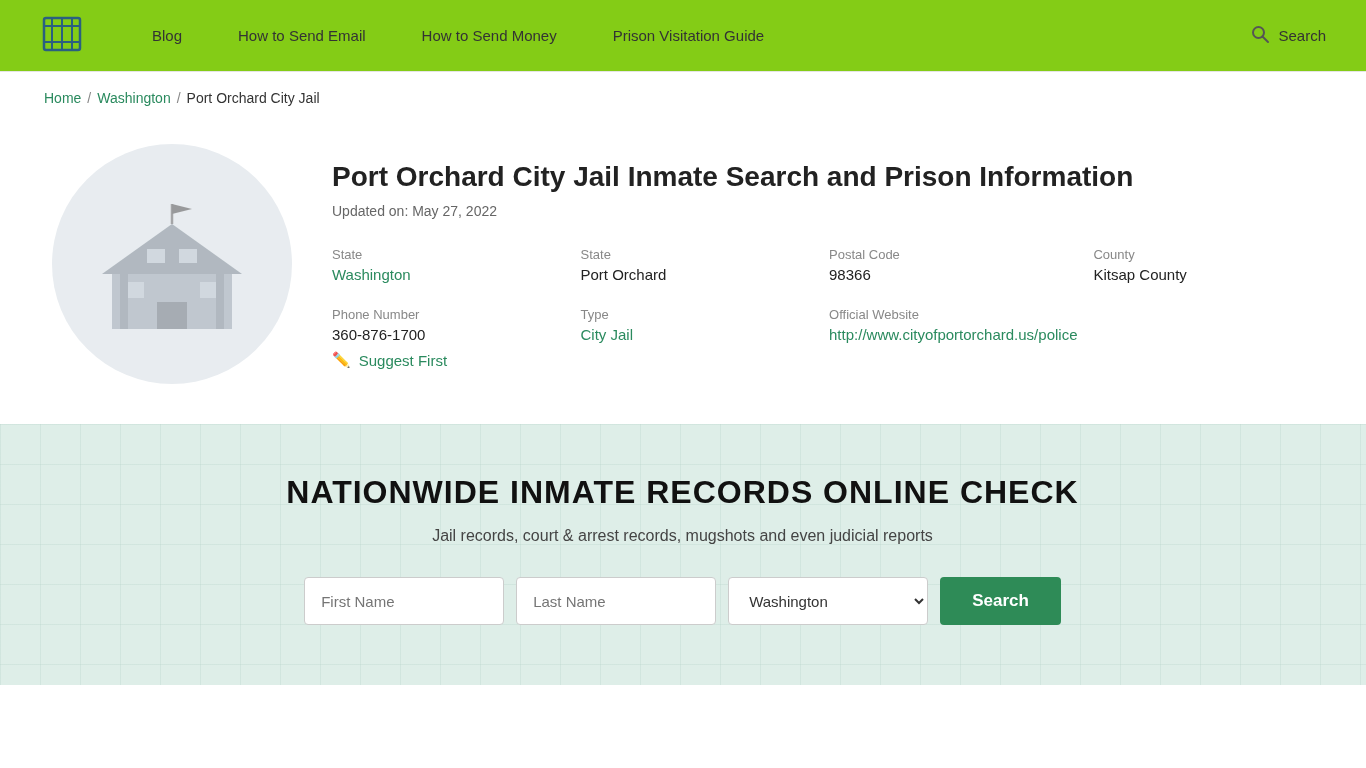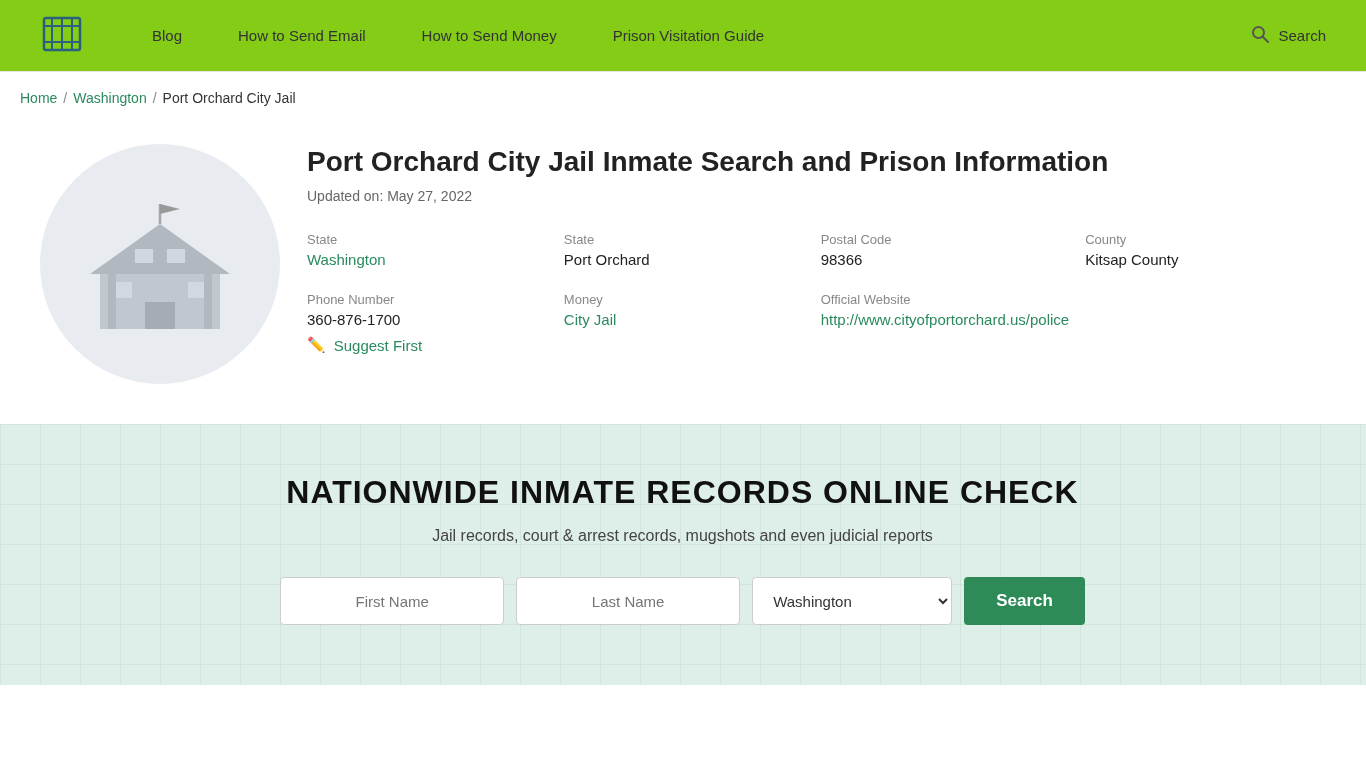--- a/index.html
+++ b/index.html
@@ -47,38 +47,38 @@
       color: #555;
     }
     .search-label {
       font-size: 15px;
       color: #333;
       font-family: Arial, sans-serif;
     }
 
     
     .breadcrumb {
-      padding: 18px 20px;
+      padding: 18px 44px;
       font-size: 14px;
       font-family: Arial, sans-serif;
       display: flex;
       align-items: center;
       gap: 6px;
       text-align: center;
     }
     .breadcrumb a { color: #2a8a5e; text-decoration: none; }
     .breadcrumb-sep { color: #888; }
     .breadcrumb-current { color: #333; }
 
     
     .main-content {
       display: flex;
-      padding: 20px 40px 40px 40px;
-      gap: 27px;
-      align-items: flex-start;
+      padding: 20px 40px 40px 52px;
+      gap: 40px;
+      align-items: center;
     }
 
     
     .prison-image-wrap {
       flex-shrink: 0;
       width: 240px;
       height: 240px;
       border-radius: 50%;
       background: #e8ecf0;
       display: flex;
@@ -186,22 +186,21 @@
       height: 48px;
       font-size: 15px;
       padding: 0 16px;
       border: 1px solid #ccc;
       border-radius: 4px;
       background: #fff;
       font-family: Arial, sans-serif;
       color: #333;
     }
     .search-form input {
-      width: 224px;
-      text-align: center;
+      width: 200px;
     }
     .search-form select {
       width: 200px;
       color: #333;
       cursor: pointer;
     }
     .search-btn {
       height: 48px;
       padding: 0 32px;
       background: #2e8b57;
@@ -309,21 +308,21 @@
         <div class="detail-label">County</div>
         <div class="detail-value">Kitsap County</div>
       </div>
 
       <div class="detail-item">
         <div class="detail-label">Phone Number</div>
         <div class="detail-value">360-876-1700</div>
       </div>
 
       <div class="detail-item">
-        <div class="detail-label">Money</div>
+        <div class="detail-label">Type</div>
         <div class="detail-value">
           <a href="#">City Jail</a>
         </div>
       </div>
 
 
       <div class="detail-item">
         <div class="detail-label">Official Website</div>
         <div class="detail-value">
           <a class="detail-link" href="#">http://www.cityofportorchard.us/police</a>

